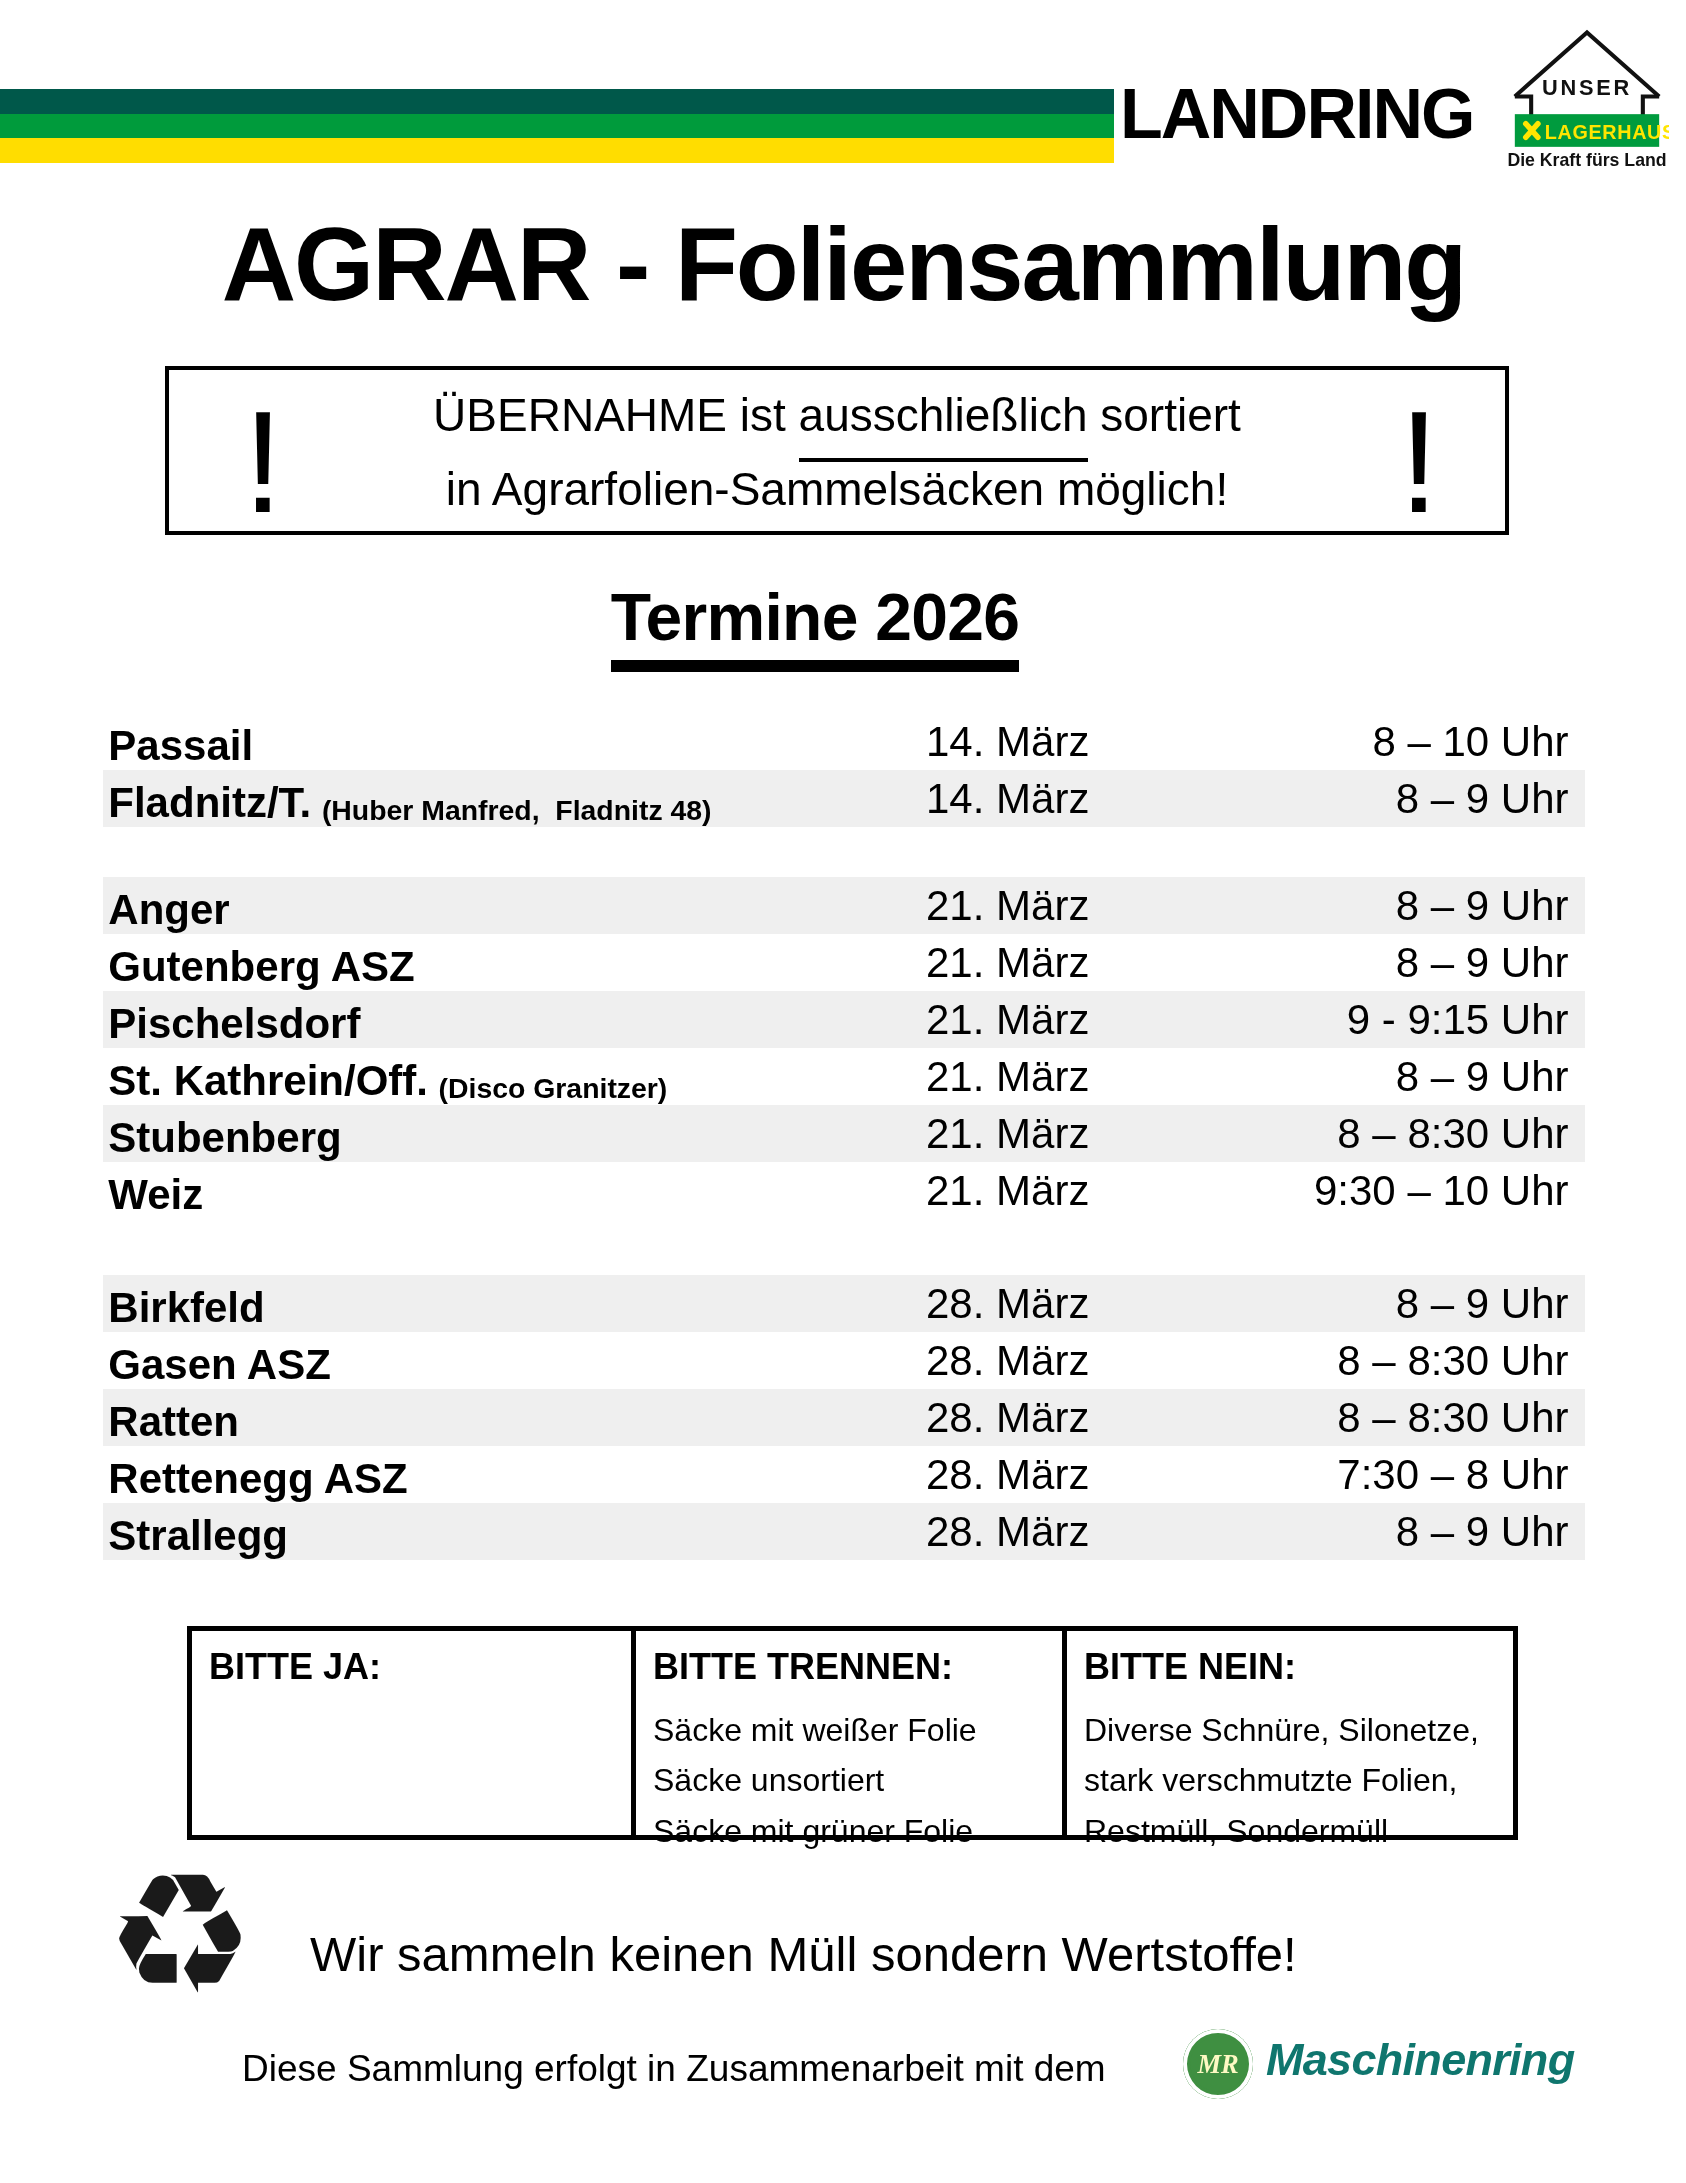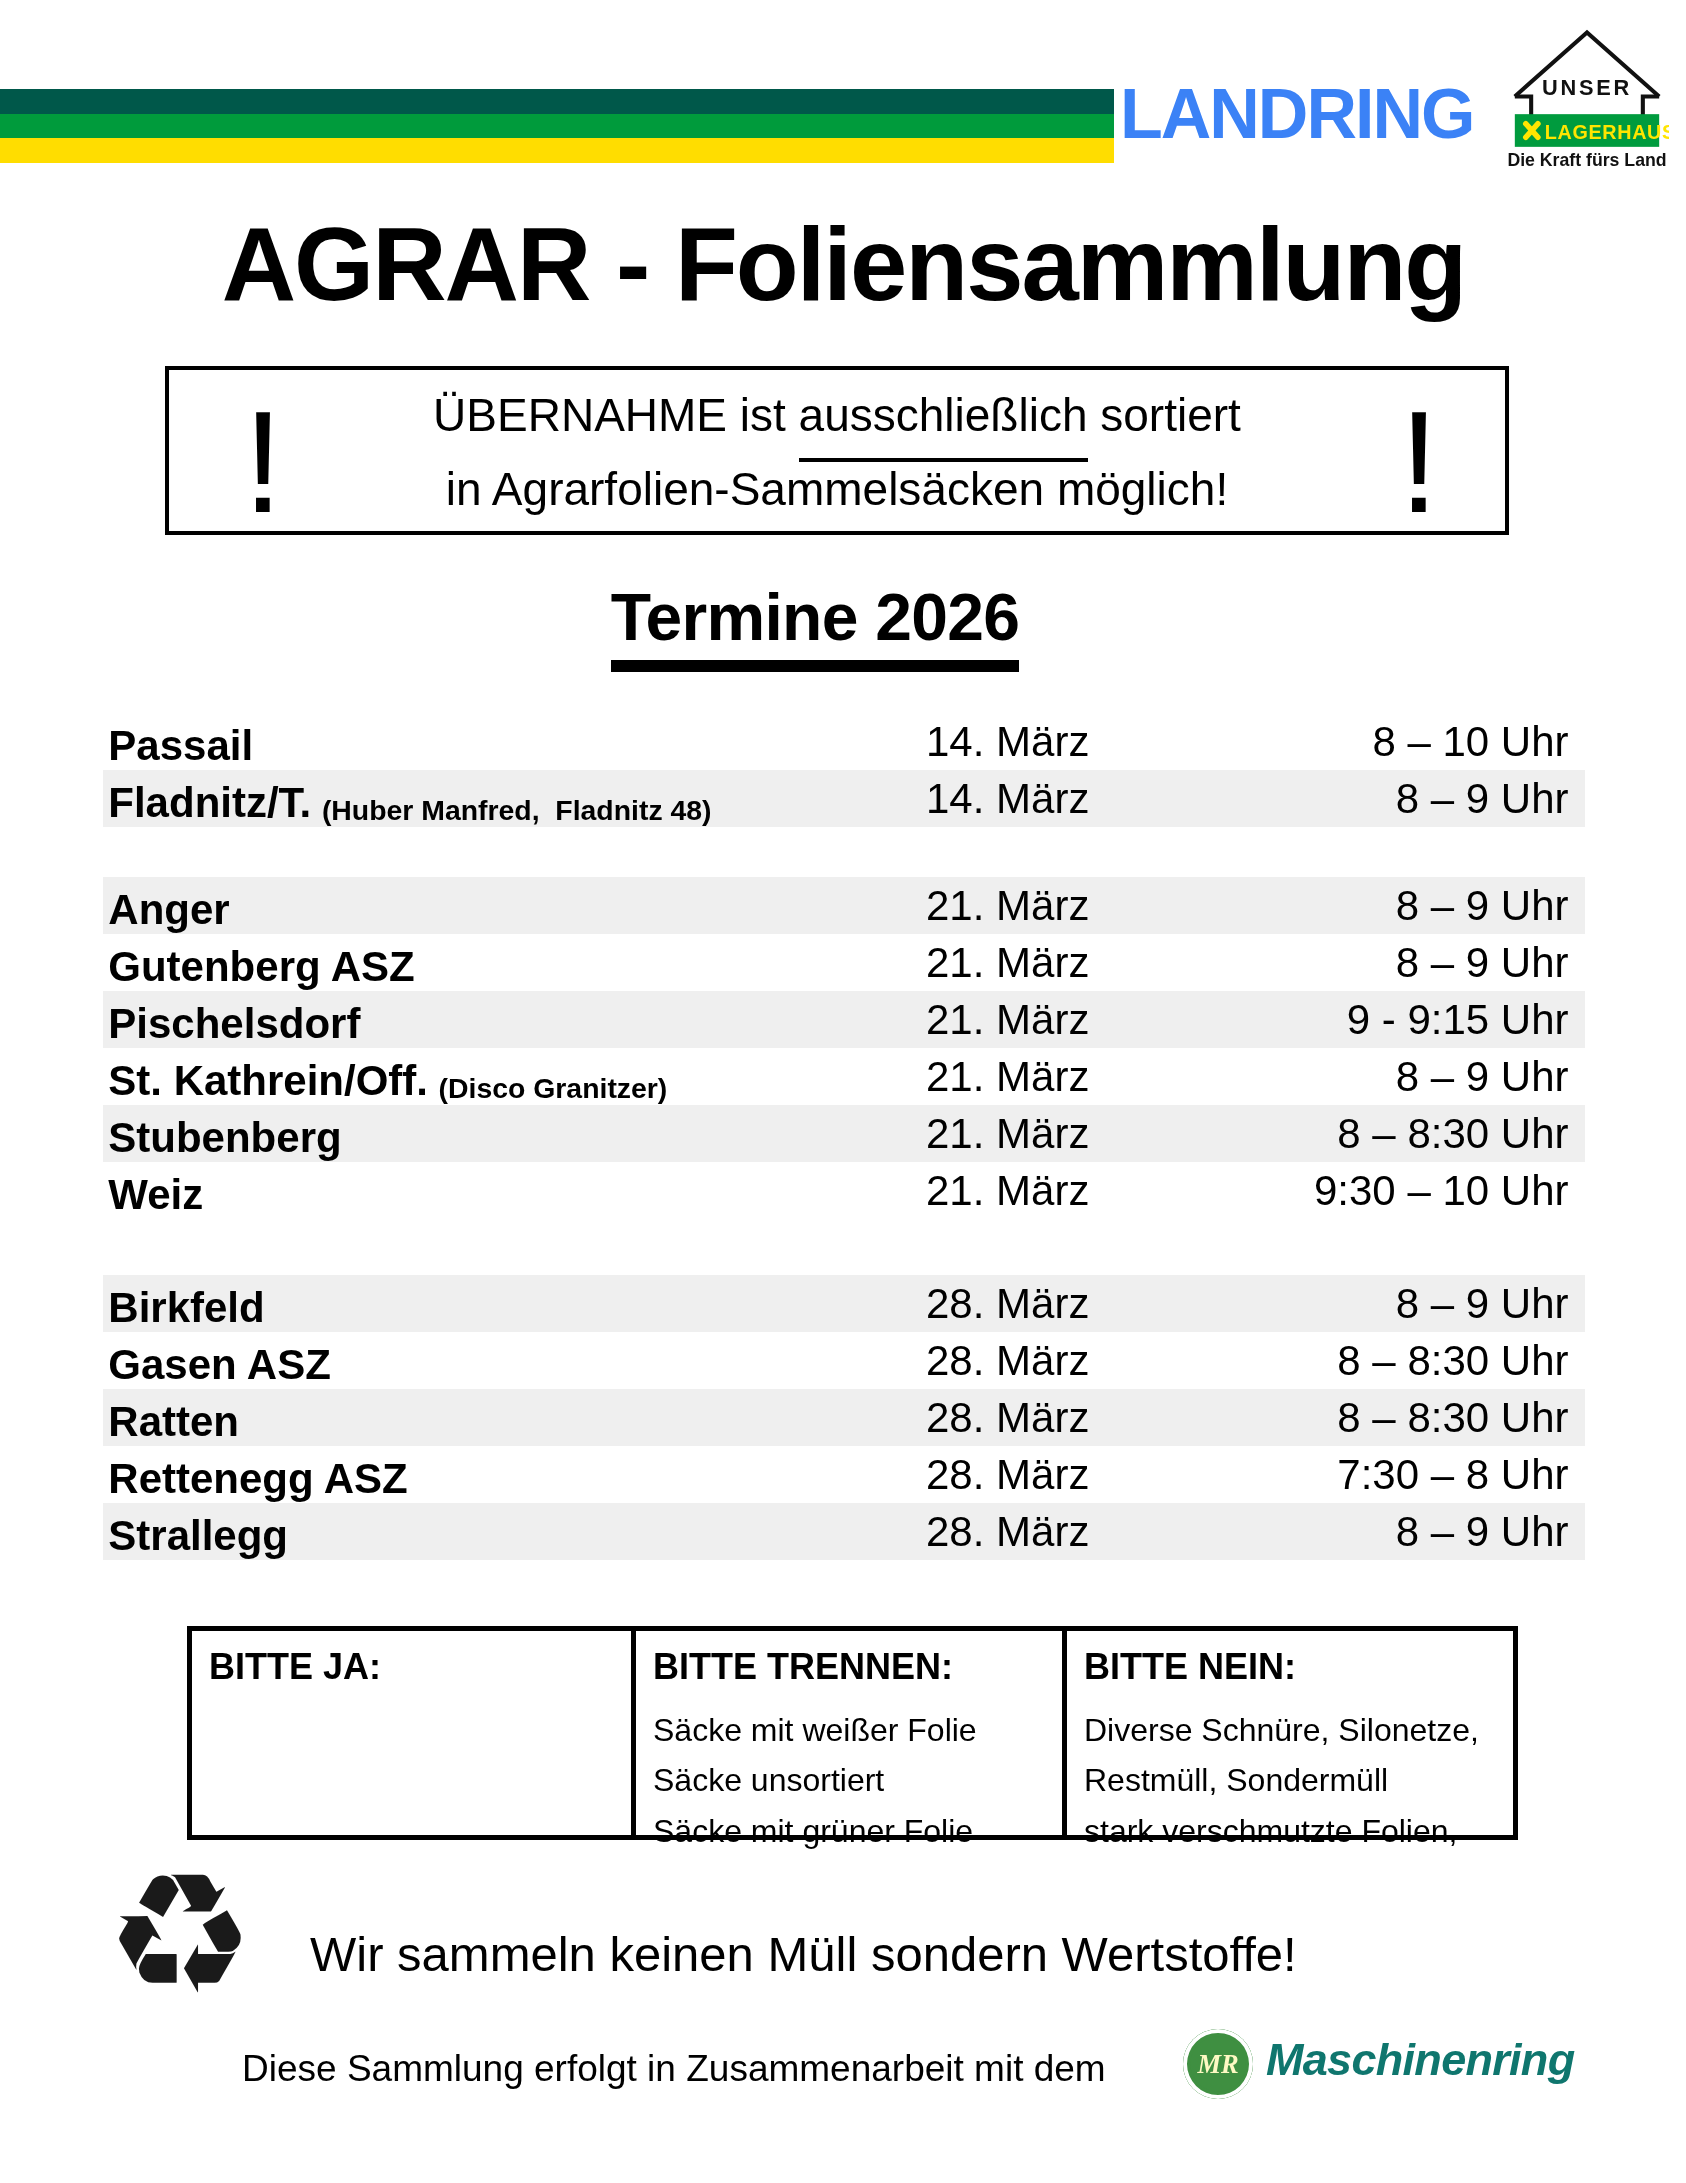--- a/index.html
+++ b/index.html
@@ -6,21 +6,21 @@
   .page{position:relative;width:1687px;height:2183px;background:#fff;overflow:hidden;
         font-family:"Liberation Sans","DejaVu Sans",sans-serif;color:#000;}
 
   
   .stripes{position:absolute;left:0;top:89px;width:1114px;}
   .stripe{width:100%;height:24.5px;}
   .stripe.s1{background:#00584A;}
   .stripe.s2{background:#009B3C;}
   .stripe.s3{background:#FFDD00;}
   .brand{position:absolute;left:1120px;top:74px;font-size:70px;font-weight:bold;
-         color:#3b82f6;letter-spacing:-2px;white-space:nowrap;}
+         color:#000000;letter-spacing:-2px;white-space:nowrap;}
   .lagerhaus{position:absolute;left:1505px;top:26.5px;width:164px;height:143px;}
 
   
   .title{position:absolute;left:0;top:206px;width:1687px;text-align:center;
          font-size:103px;font-weight:bold;letter-spacing:-2px;white-space:nowrap;}
 
   
   .notice{position:absolute;left:165px;top:366px;width:1344px;height:169px;
           border:4px solid #000;box-sizing:border-box;text-align:center;}
   .notice .ln{font-size:46px;line-height:74px;white-space:nowrap;}
@@ -217,22 +217,22 @@
     </div>
     <div class="infocol c2">
       <h3>BITTE TRENNEN:</h3>
       <div class="line">Säcke mit weißer Folie</div>
       <div class="line">Säcke unsortiert</div>
       <div class="line">Säcke mit grüner Folie</div>
     </div>
     <div class="infocol c3">
       <h3>BITTE NEIN:</h3>
       <div class="line">Diverse Schnüre, Silonetze,</div>
+      <div class="line">stark verschmutzte Folien,</div>
       <div class="line">Restmüll, Sondermüll</div>
-      <div class="line">stark verschmutzte Folien,</div>
     </div>
   </div>
 
   <div class="recycle">♻</div>
   <div class="slogan">Wir sammeln keinen Müll sondern Wertstoffe!</div>
   <div class="coop">Diese Sammlung erfolgt in Zusammenarbeit mit dem</div>
   <div class="mr-badge">MR</div>
   <div class="mr-name">Maschinenring</div>
 
 </div>

